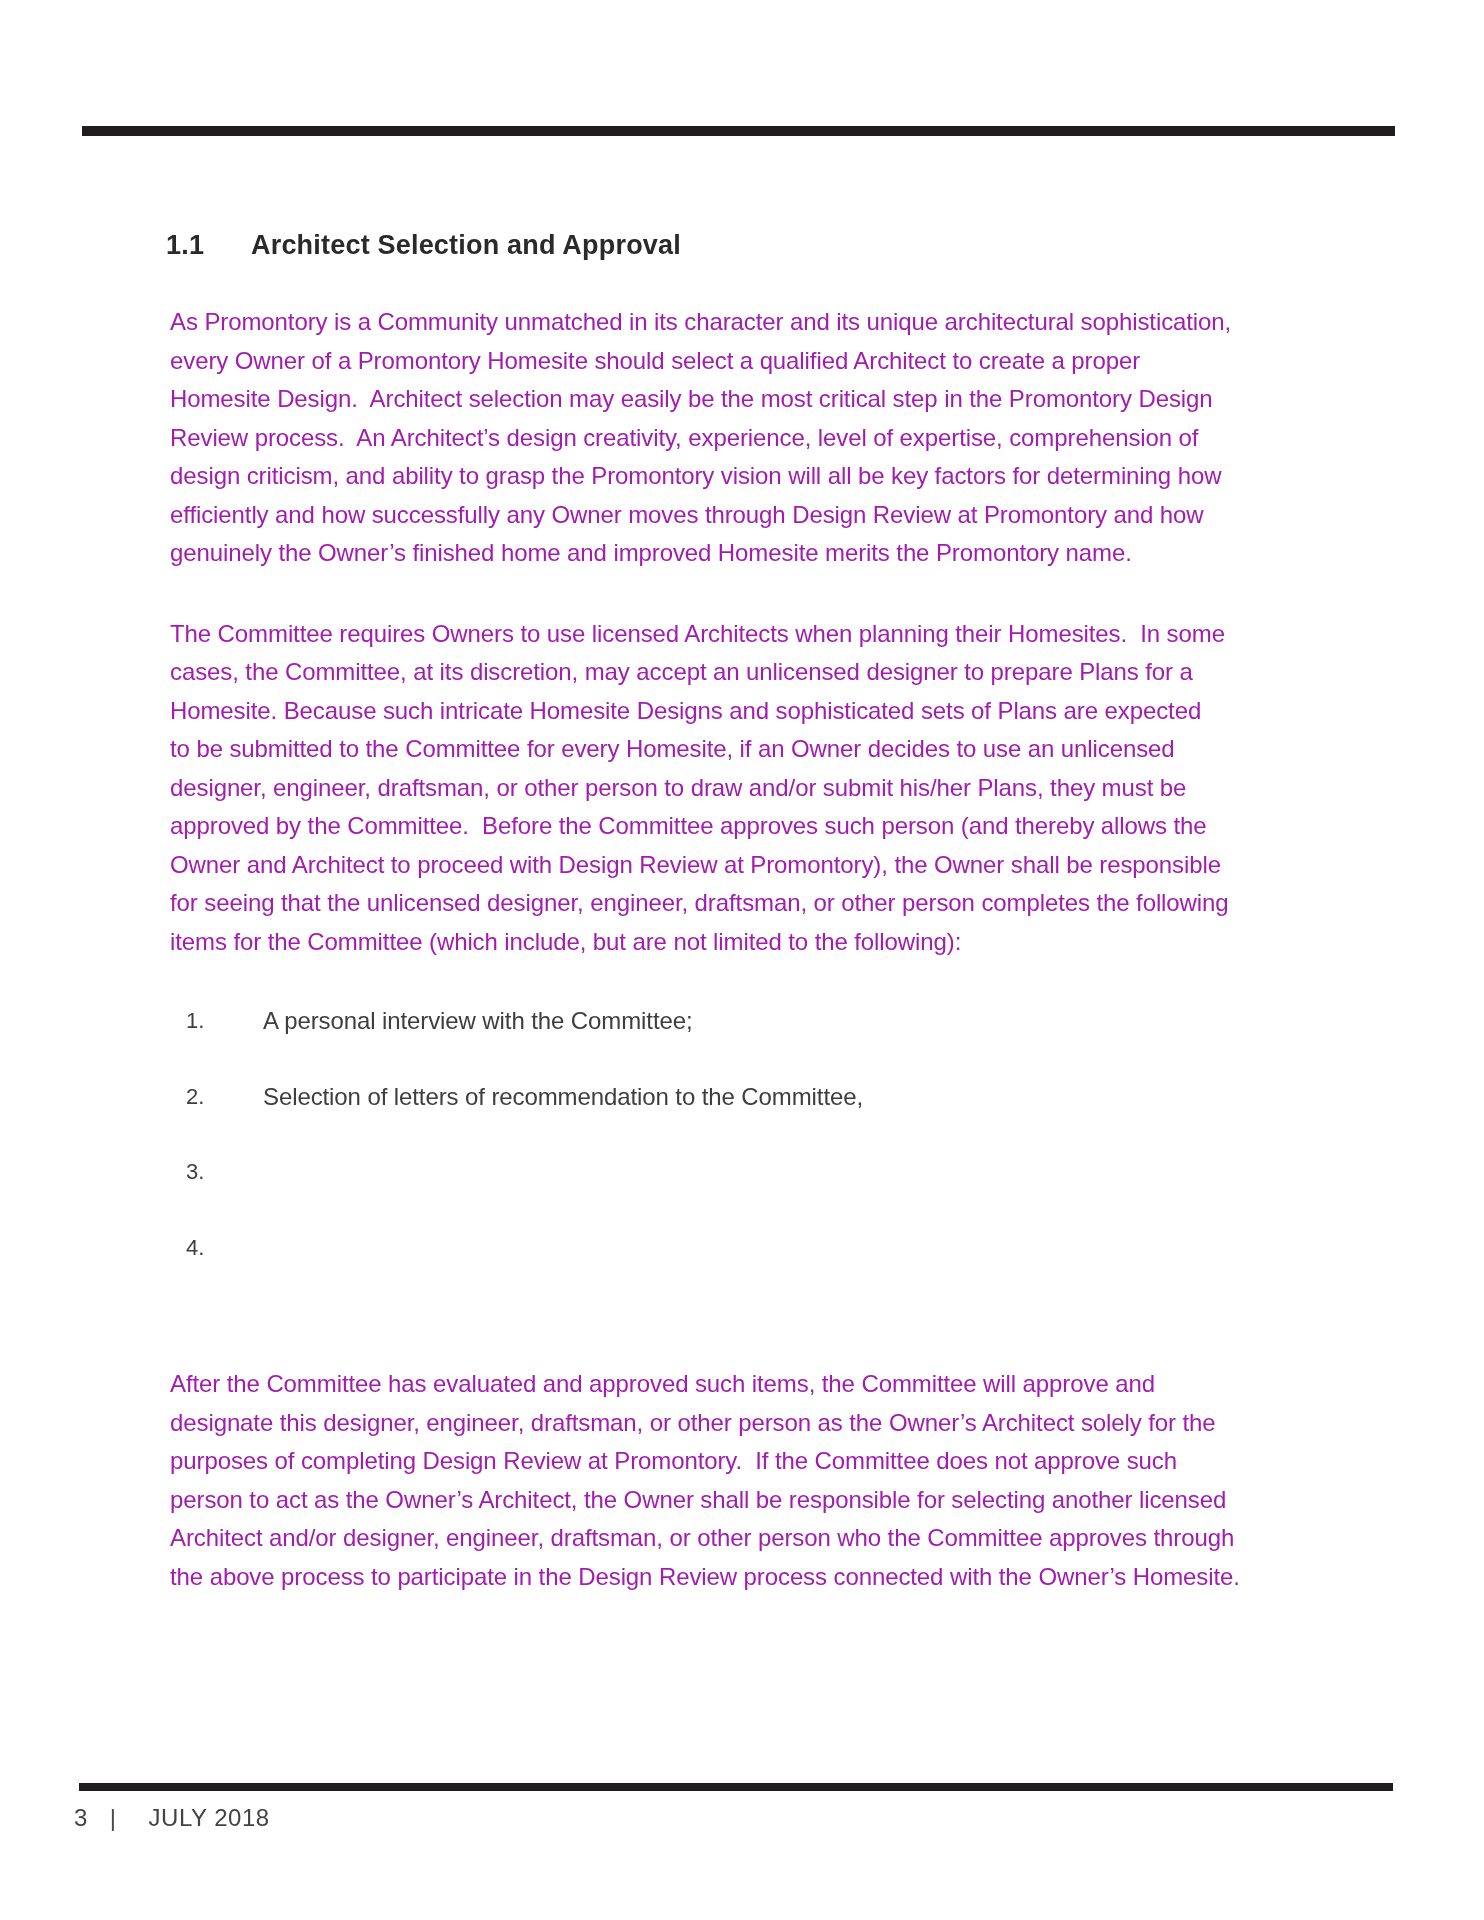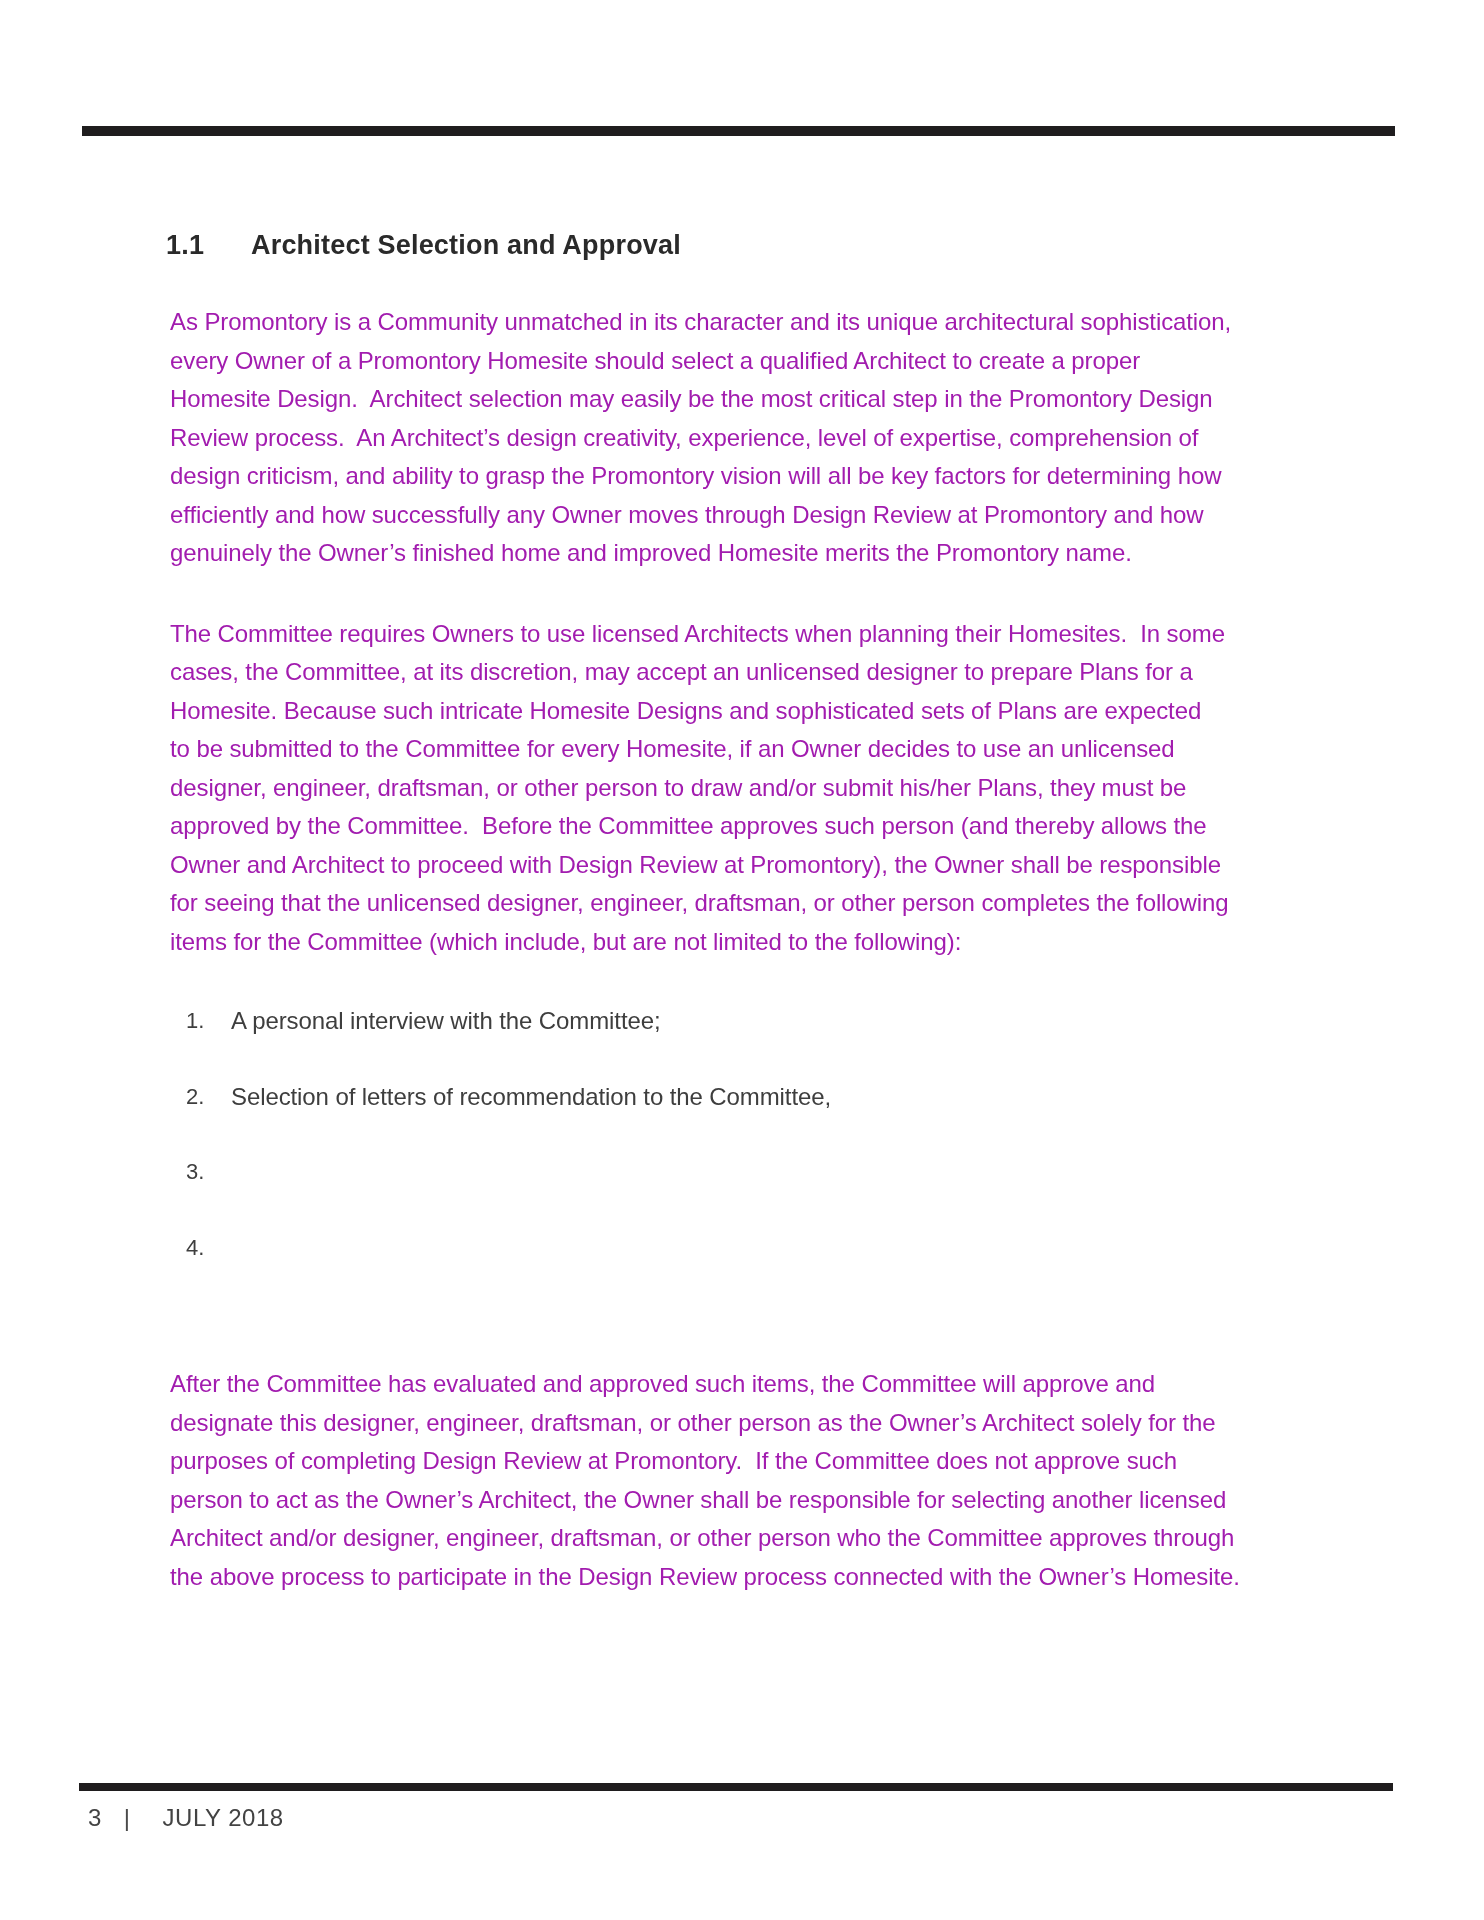--- a/index.html
+++ b/index.html
@@ -70,35 +70,36 @@
   .req-list li + li {
     margin-top: 37px;
   }
   .li-num {
     flex: none;
     width: 45px;
     font-size: 22px;
   }
   .li-text {
     white-space: pre;
+    margin-left: 32px;
   }
   .body-para.closing {
     margin-top: 98px;
   }
   .footer-rule {
     position: absolute;
     left: 79px;
     top: 1783px;
     width: 1314px;
     height: 8px;
     background: #1f1d1e;
   }
   .footer-text {
     position: absolute;
-    left: 88px;
+    left: 74px;
     top: 1804px;
     font-size: 24px;
     font-weight: 300;
     color: #434343;
     letter-spacing: 0.5px;
     white-space: pre;
   }
   .footer-sep {
     display: inline-block;
     margin-left: 22px;

